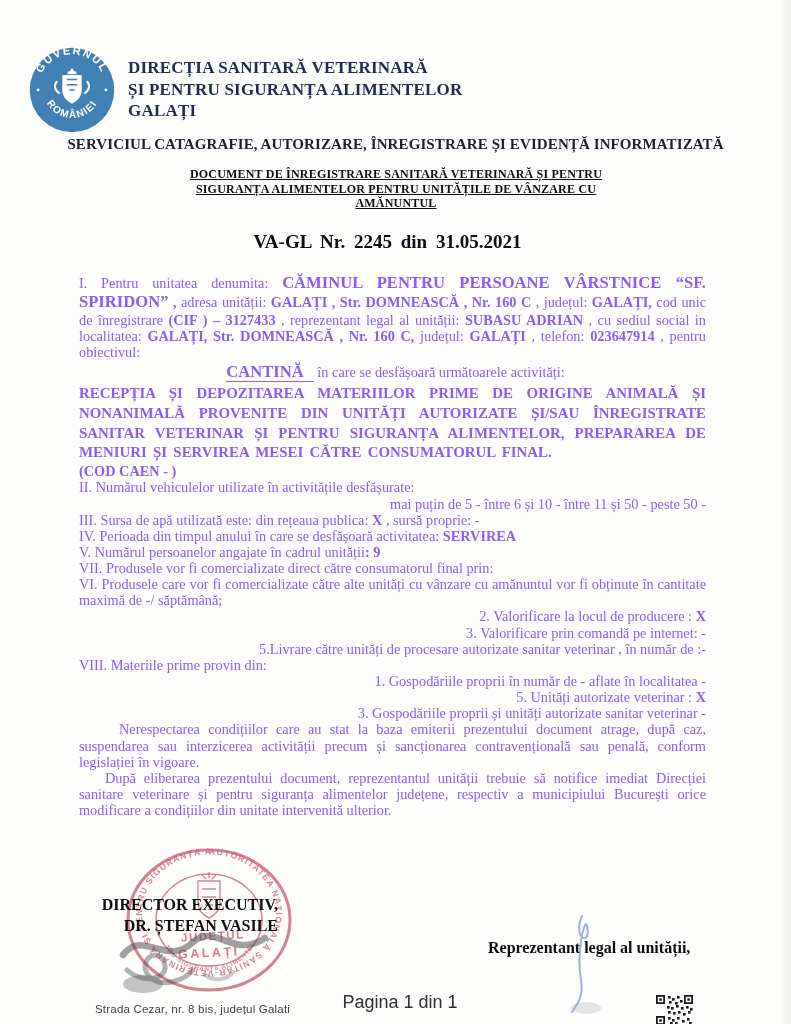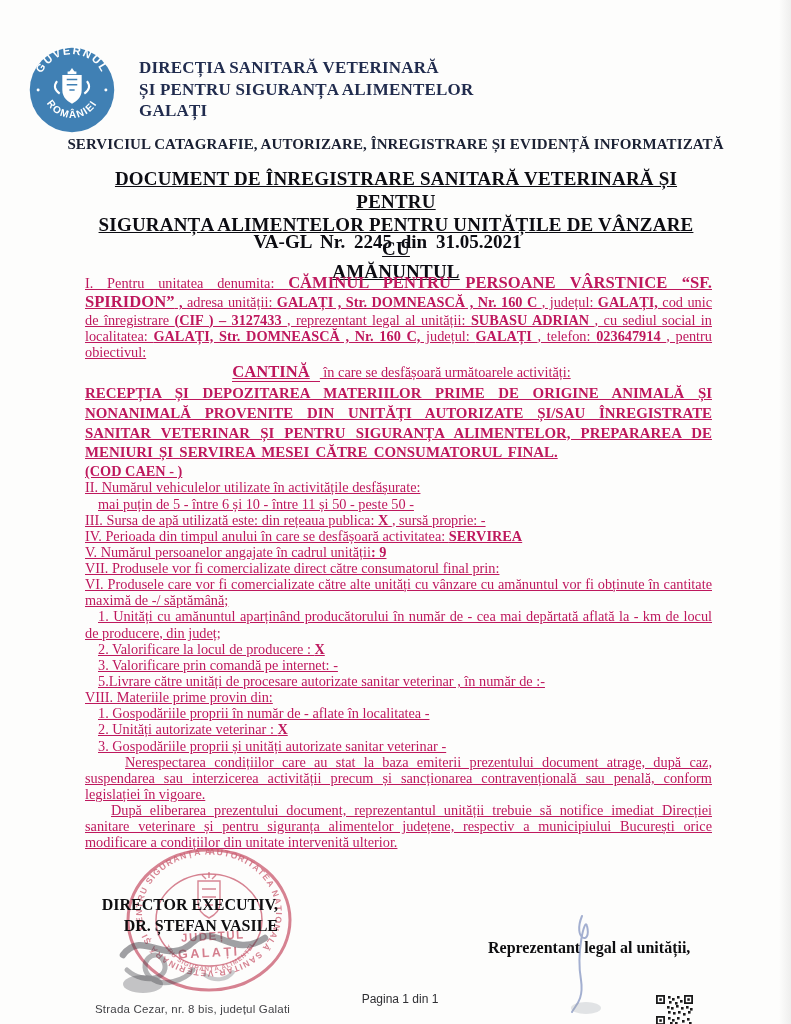--- a/index.html
+++ b/index.html
@@ -3,60 +3,60 @@
 <meta charset="utf-8">
 <style>
   html,body{margin:0;padding:0;background:#ffffff;}
   .page{position:relative;width:791px;height:1024px;background:#fdfdfc;overflow:hidden;
         font-family:"Liberation Serif","DejaVu Serif",serif;color:#0e0e10;}
   .page::after{content:"";position:absolute;right:0;top:0;width:12px;height:100%;
         background:linear-gradient(to left, rgba(110,110,110,.10), rgba(0,0,0,0));pointer-events:none;}
 
   .header{position:absolute;left:28px;top:46px;display:flex;z-index:2;}
   .logo-svg{width:88px;height:88px;display:block;}
-  .agency{margin-left:23px;padding-top:11px;color:#212c4e;font-weight:700;
+  .agency{margin-left:12px;padding-top:11px;color:#212c4e;font-weight:700;
           font-size:17px;line-height:1.27;letter-spacing:.2px;}
 
   .service{position:absolute;top:136px;left:0;right:0;text-align:center;font-weight:700;
            font-size:15px;color:#1a2033;letter-spacing:.1px;z-index:2;}
 
   .title{position:absolute;top:167px;left:96px;width:600px;text-align:center;font-weight:700;
-         font-size:19px;line-height:1.22;color:#0c0c12;letter-spacing:.2px;z-index:2;}
+         font-size:12px;line-height:1.22;color:#0c0c12;letter-spacing:.2px;z-index:2;}
   .title .line{text-decoration:underline;}
 
   .doc-number{position:absolute;top:231px;left:0;right:16px;text-align:center;font-weight:700;
               font-size:19px;color:#0c0c12;word-spacing:4px;z-index:2;}
 
-  .body{position:absolute;top:274px;left:85px;width:627px;font-size:14.3px;line-height:1.13;
-        color:#be185d;z-index:2;text-decoration:underline;}
+  .body{position:absolute;top:274px;left:79px;width:627px;font-size:14.3px;line-height:1.13;
+        color:#8b5cf6;z-index:2;}
   .para{margin:0;}
   .just{text-align:justify;}
   .b{font-weight:700;}
   .big{font-size:16.6px;}
   .u{border-bottom:1.6px solid currentColor;padding-right:10px;}
   .acts{line-height:1.33;}
   .acts span{font-size:14.9px;word-spacing:2.5px;}
-  .ind{padding-left:13px;}
+  .ind{padding-left:13px;text-align:right;}
   .hang-item{text-indent:13px;}
   .hang1{text-indent:26px;}
   .hang2{text-indent:40px;}
   .obiectiv{padding-left:6px;line-height:1.45;text-align:center;}
 
   .stamp-svg{position:absolute;left:123px;top:845px;width:172px;height:150px;z-index:1;opacity:.88;}
   .scribble-svg{position:absolute;left:115px;top:920px;width:170px;height:82px;z-index:3;}
   .bluesig-svg{position:absolute;left:548px;top:912px;width:70px;height:104px;z-index:3;}
 
   .sig-left{position:absolute;left:100px;top:894px;width:178px;text-align:right;font-weight:700;
             font-size:16px;line-height:1.32;z-index:2;}
   .sig-right{position:absolute;left:488px;top:939px;font-weight:700;font-size:16px;z-index:2;}
 
   .footer-address{position:absolute;left:95px;top:1003px;font-family:"Liberation Sans","DejaVu Sans",sans-serif;
                   font-size:11.5px;color:#434347;letter-spacing:.2px;z-index:2;}
   .footer-page{position:absolute;left:9px;right:0;top:992px;text-align:center;
-               font-family:"Liberation Sans","DejaVu Sans",sans-serif;font-size:12px;color:#2f2f33;z-index:2;}
+               font-family:"Liberation Sans","DejaVu Sans",sans-serif;font-size:18px;color:#2f2f33;z-index:2;}
   .qr-svg{position:absolute;left:656px;top:995px;width:37px;height:31px;z-index:2;}
 </style>
 </head>
 <body>
 
 <div class="page">
 
   <div class="header">
     <svg class="logo-svg" viewBox="0 0 100 100" aria-hidden="true">
       <circle cx="50" cy="50" r="48" fill="#4080b4"></circle>
@@ -103,27 +103,26 @@
       <p class="para obiectiv"><span class="b u big">CANTINĂ</span><span>  în care se desfășoară următoarele activități:</span></p>
       <p class="para just acts"><span class="b">RECEPȚIA ȘI DEPOZITAREA MATERIILOR PRIME DE ORIGINE ANIMALĂ ȘI NONANIMALĂ PROVENITE DIN UNITĂȚI AUTORIZATE ȘI/SAU ÎNREGISTRATE SANITAR VETERINAR ȘI PENTRU SIGURANȚA ALIMENTELOR, PREPARAREA DE MENIURI ȘI SERVIREA MESEI CĂTRE CONSUMATORUL  FINAL.</span></p>
       <p class="para"><span class="b">(COD CAEN - )</span></p>
       <p class="para"><span>II. Numărul vehiculelor utilizate în activitățile desfășurate:</span></p>
       <p class="para ind"><span>mai puțin de 5 - între 6 și 10  -  între 11 și 50  -  peste 50 -</span></p>
       <p class="para"><span>III. Sursa de apă utilizată este: din rețeaua publica: </span><span class="b">X </span><span>, sursă proprie: -</span></p>
       <p class="para"><span>IV. Perioada din timpul anului în care se desfășoară activitatea: </span><span class="b">SERVIREA</span></p>
       <p class="para"><span>V. Numărul persoanelor angajate în cadrul unității</span><span class="b">: 9</span></p>
       <p class="para"><span>VII. Produsele vor fi comercializate direct către consumatorul final prin:</span></p>
       <p class="para just"><span>VI. Produsele care vor fi comercializate către alte unități cu vânzare cu amănuntul vor fi obținute în cantitate maximă de -/  săptămână;</span></p>
-      <p class="para just hang-item"><span>1. Unități cu amănuntul aparținând producătorului în număr de -  cea mai depărtată aflată la -  km de locul de producere, din județ;</span></p>
       <p class="para ind"><span>2. Valorificare la locul de producere : </span><span class="b">X</span></p>
       <p class="para ind"><span>3. Valorificare prin comandă pe internet: -</span></p>
       <p class="para ind"><span>5.Livrare către unități de procesare autorizate sanitar veterinar , în număr de :-</span></p>
       <p class="para"><span>VIII. Materiile prime provin din:</span></p>
       <p class="para ind"><span>1. Gospodăriile proprii în număr de - aflate în localitatea -</span></p>
-      <p class="para ind"><span>2. Unități autorizate veterinar : </span><span class="b">X</span></p>
+      <p class="para ind"><span>5. Unități autorizate veterinar : </span><span class="b">X</span></p>
       <p class="para ind"><span>3. Gospodăriile proprii și unități autorizate sanitar veterinar -</span></p>
       <p class="para just hang2"><span>Nerespectarea condițiilor care au stat la baza emiterii prezentului document atrage, după caz, suspendarea sau interzicerea activității precum și sancționarea contravențională sau penală, conform legislației în vigoare.</span></p>
       <p class="para just hang1"><span>După eliberarea prezentului document, reprezentantul unității trebuie să notifice imediat Direcției sanitare veterinare și pentru siguranța alimentelor județene, respectiv a municipiului București orice modificare a condițiilor din unitate intervenită ulterior.</span></p>
     </div>
 
   <svg class="stamp-svg" viewBox="0 0 172 150" aria-hidden="true">
     <g stroke="#c44a60" fill="none" opacity="0.78">
       <ellipse cx="86" cy="75" rx="81" ry="70" stroke-width="3"></ellipse>
       <ellipse cx="86" cy="75" rx="53" ry="46" stroke-width="1.5"></ellipse>
     </g>

